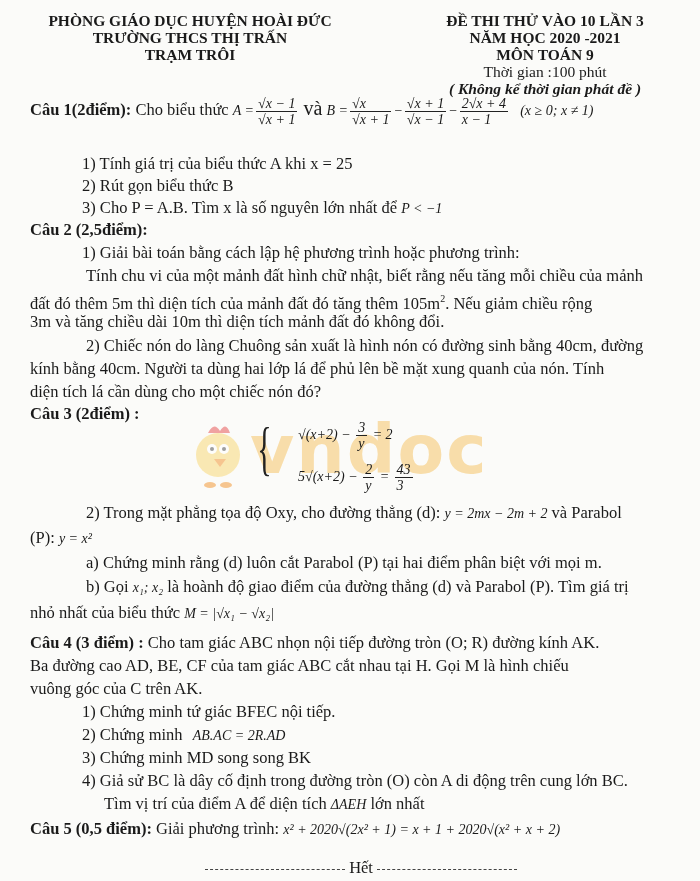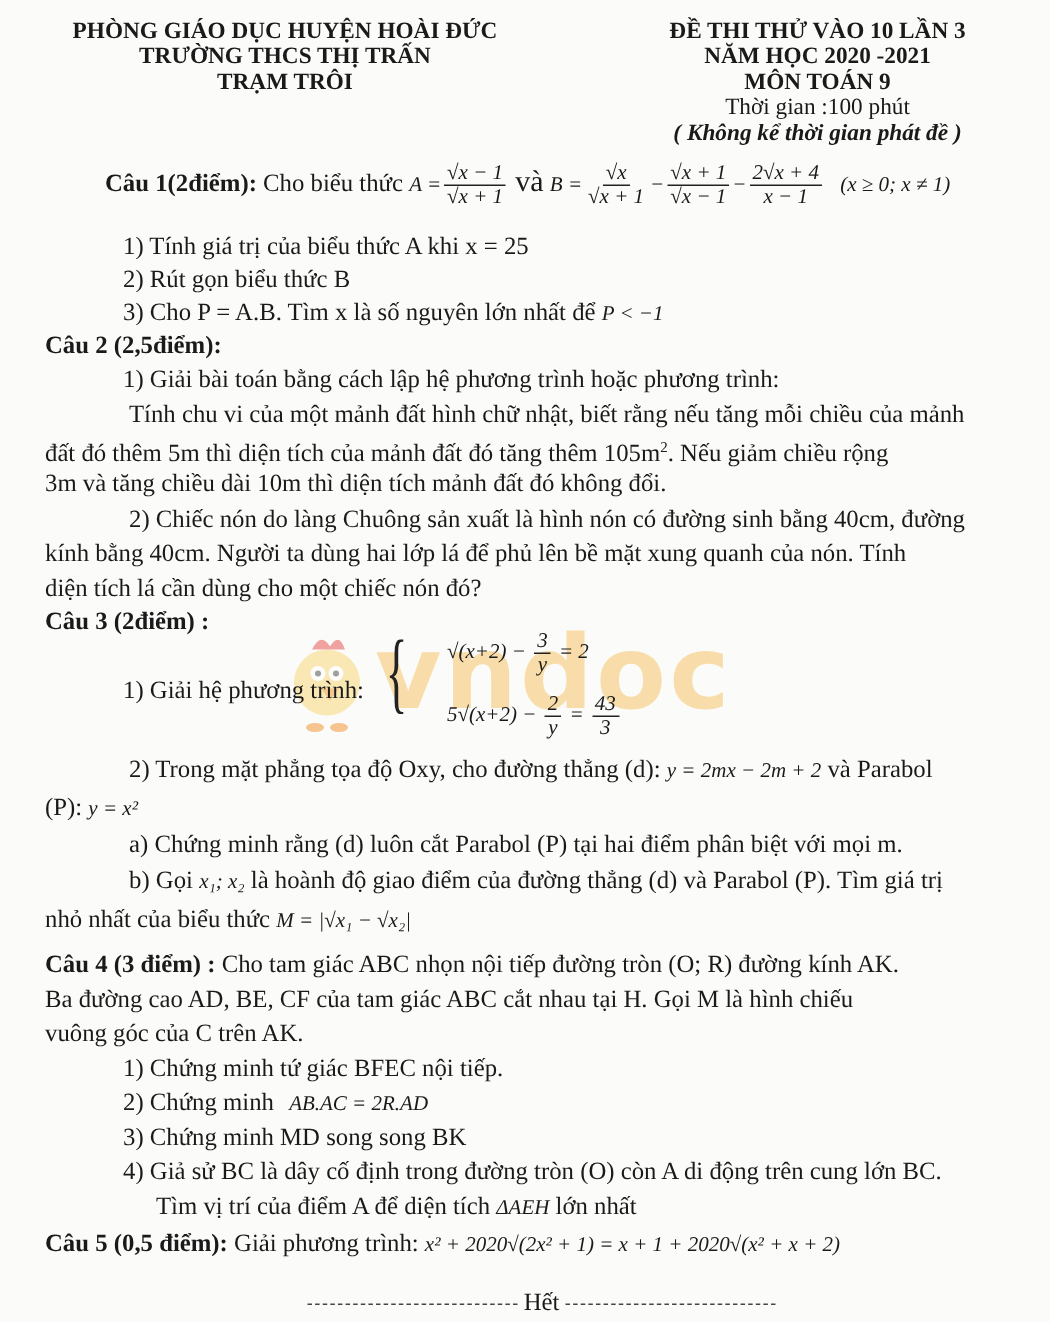--- a/index.html
+++ b/index.html
@@ -13,21 +13,21 @@
     .page { position: absolute; left: 0; top: 0; width: 700px; height: 881px; }
     .abs { position: absolute; white-space: nowrap; }
     .hdr { font-weight: bold; font-size: 15.5px; text-align: center; line-height: 17px; }
     .hdr-left { left: 40px; top: 12px; width: 300px; }
     .hdr-right { left: 395px; top: 12px; width: 300px; }
     .hdr-right .plain { font-weight: normal; }
     .hdr-right .ital { font-weight: bold; font-style: italic; }
     .t { font-size: 16.5px; line-height: 20px; }
     .b { font-weight: bold; }
     .m { font-style: italic; font-size: 14px; }
-    .frac { display: inline-flex; flex-direction: column; align-items: center; vertical-align: middle; margin: 0 2px; font-size: 14px; font-style: italic; line-height: 15px; }
+    .frac { display: inline-flex; flex-direction: column; vertical-align: middle; margin: 0 2px; font-size: 14px; font-style: italic; line-height: 15px; }
     .frac .num { border-bottom: 1px solid #222; padding: 0 2px; }
     .frac .den { padding: 0 2px; }
     .sup { font-size: 10px; vertical-align: super; }
     .brace { font-size: 60px; line-height: 60px; font-weight: normal; color: #222; transform: scaleX(0.5); display: inline-block; }
     .sys { position: absolute; left: 262px; top: 418px; }
     .sys .row { position: absolute; left: 0; white-space: nowrap; font-size: 14px; font-style: italic; margin-left: 36px; }
     .watermark { position: absolute; left: 190px; top: 405px; width: 290px; height: 100px; pointer-events: none; opacity: 0.55; }
     .wm-text { position: absolute; left: 60px; top: 5px; font-family: "DejaVu Sans", sans-serif; font-weight: bold; font-size: 68px; color: #f6c66a; letter-spacing: 2px; }
     .wm-mascot { position: absolute; left: 0; top: 10px; width: 55px; height: 80px; }
     .hr-dash { display: inline-block; border-bottom: 1px dashed #444; width: 140px; vertical-align: middle; }
@@ -59,21 +59,21 @@
       <circle cx="22" cy="34" r="2" fill="#555"></circle>
       <circle cx="34" cy="34" r="2" fill="#555"></circle>
       <path d="M24 44 L36 44 L30 52 Z" fill="#f29a3a"></path>
       <path d="M18 18 Q24 6 30 16 Q36 6 40 18 Z" fill="#e85a5a"></path>
       <ellipse cx="20" cy="70" rx="6" ry="3" fill="#f29a3a"></ellipse>
       <ellipse cx="36" cy="70" rx="6" ry="3" fill="#f29a3a"></ellipse>
     </svg>
     <div class="wm-text">vndoc</div>
   </div>
 
-  <div class="abs t" style="left:30px; top:108px;margin-left:40px;">
+  <div class="abs t" style="left:30px; top:96px;">
     <span class="b">Câu 1(2điểm):</span>
     <span>Cho biểu thức</span>
     <span class="m">A =</span><span class="frac">
         <span class="num">√x − 1</span>
         <span class="den">√x + 1</span>
       </span>
     <span style="font-size:20px">và</span>
     <span class="m">B =</span><span class="frac">
         <span class="num">√x</span>
         <span class="den">√x + 1</span>
@@ -98,21 +98,20 @@
   <div class="abs t" style="left:86px; top:266px;">Tính chu vi của một mảnh đất hình chữ nhật, biết rằng nếu tăng mỗi chiều của mảnh</div>
   <div class="abs t" style="left:30px; top:289px;">
     <span>đất đó thêm 5m  thì diện tích của mảnh đất đó tăng thêm 105m</span><span class="sup">2</span><span>. Nếu giảm chiều rộng</span>
   </div>
   <div class="abs t" style="left:30px; top:312px;">3m và tăng chiều dài 10m thì diện tích mảnh đất đó không đổi.</div>
   <div class="abs t" style="left:86px; top:336px;">2) Chiếc nón do làng Chuông sản xuất là hình nón có đường sinh bằng 40cm, đường</div>
   <div class="abs t" style="left:30px; top:359px;">kính bằng 40cm. Người ta dùng hai lớp lá để phủ lên bề mặt xung quanh của nón. Tính</div>
   <div class="abs t" style="left:30px; top:382px;">diện tích lá cần dùng cho một chiếc nón đó?</div>
 
   <div class="abs t b" style="left:30px; top:404px;">Câu 3 (2điểm) :</div>
-  <div class="abs t" style="left:82px; top:450px;">1)  Giải hệ phương trình:</div>
   <div class="abs" style="left:250px; top:418px;"><span class="brace">{</span></div>
   <div class="sys">
     <div class="row" style="top:2px;">
       <span>√(x+2) −</span>
       <span class="frac">
           <span class="num">3</span>
           <span class="den">y</span>
         </span>
       <span>= 2</span>
     </div>

